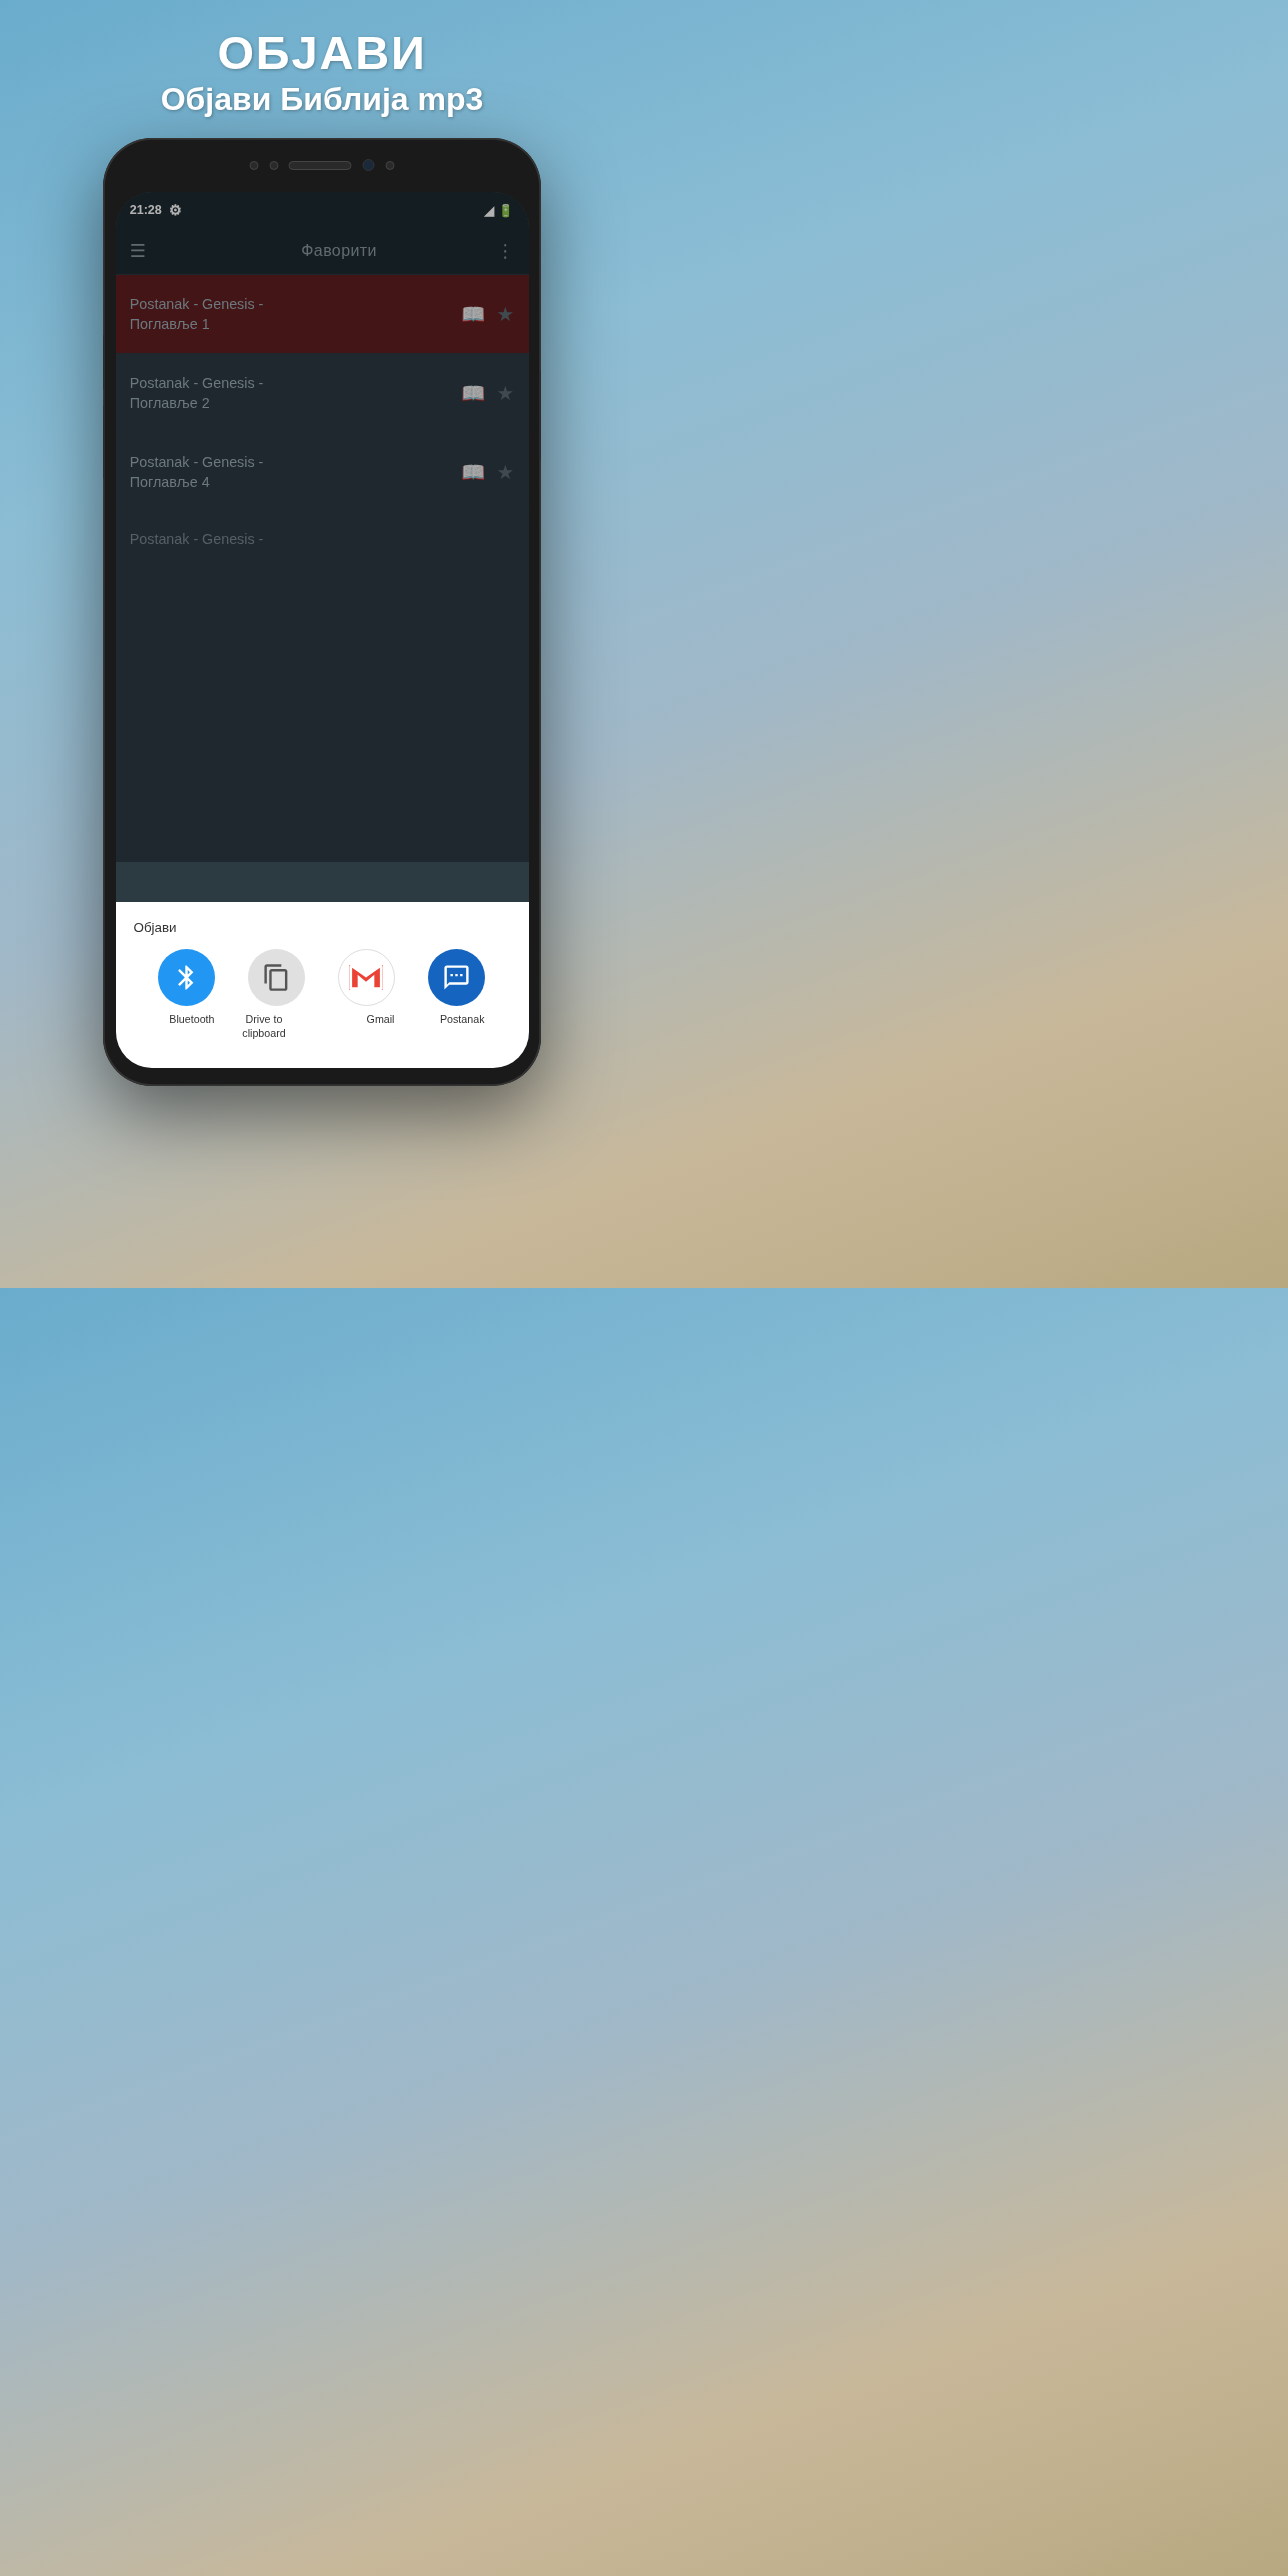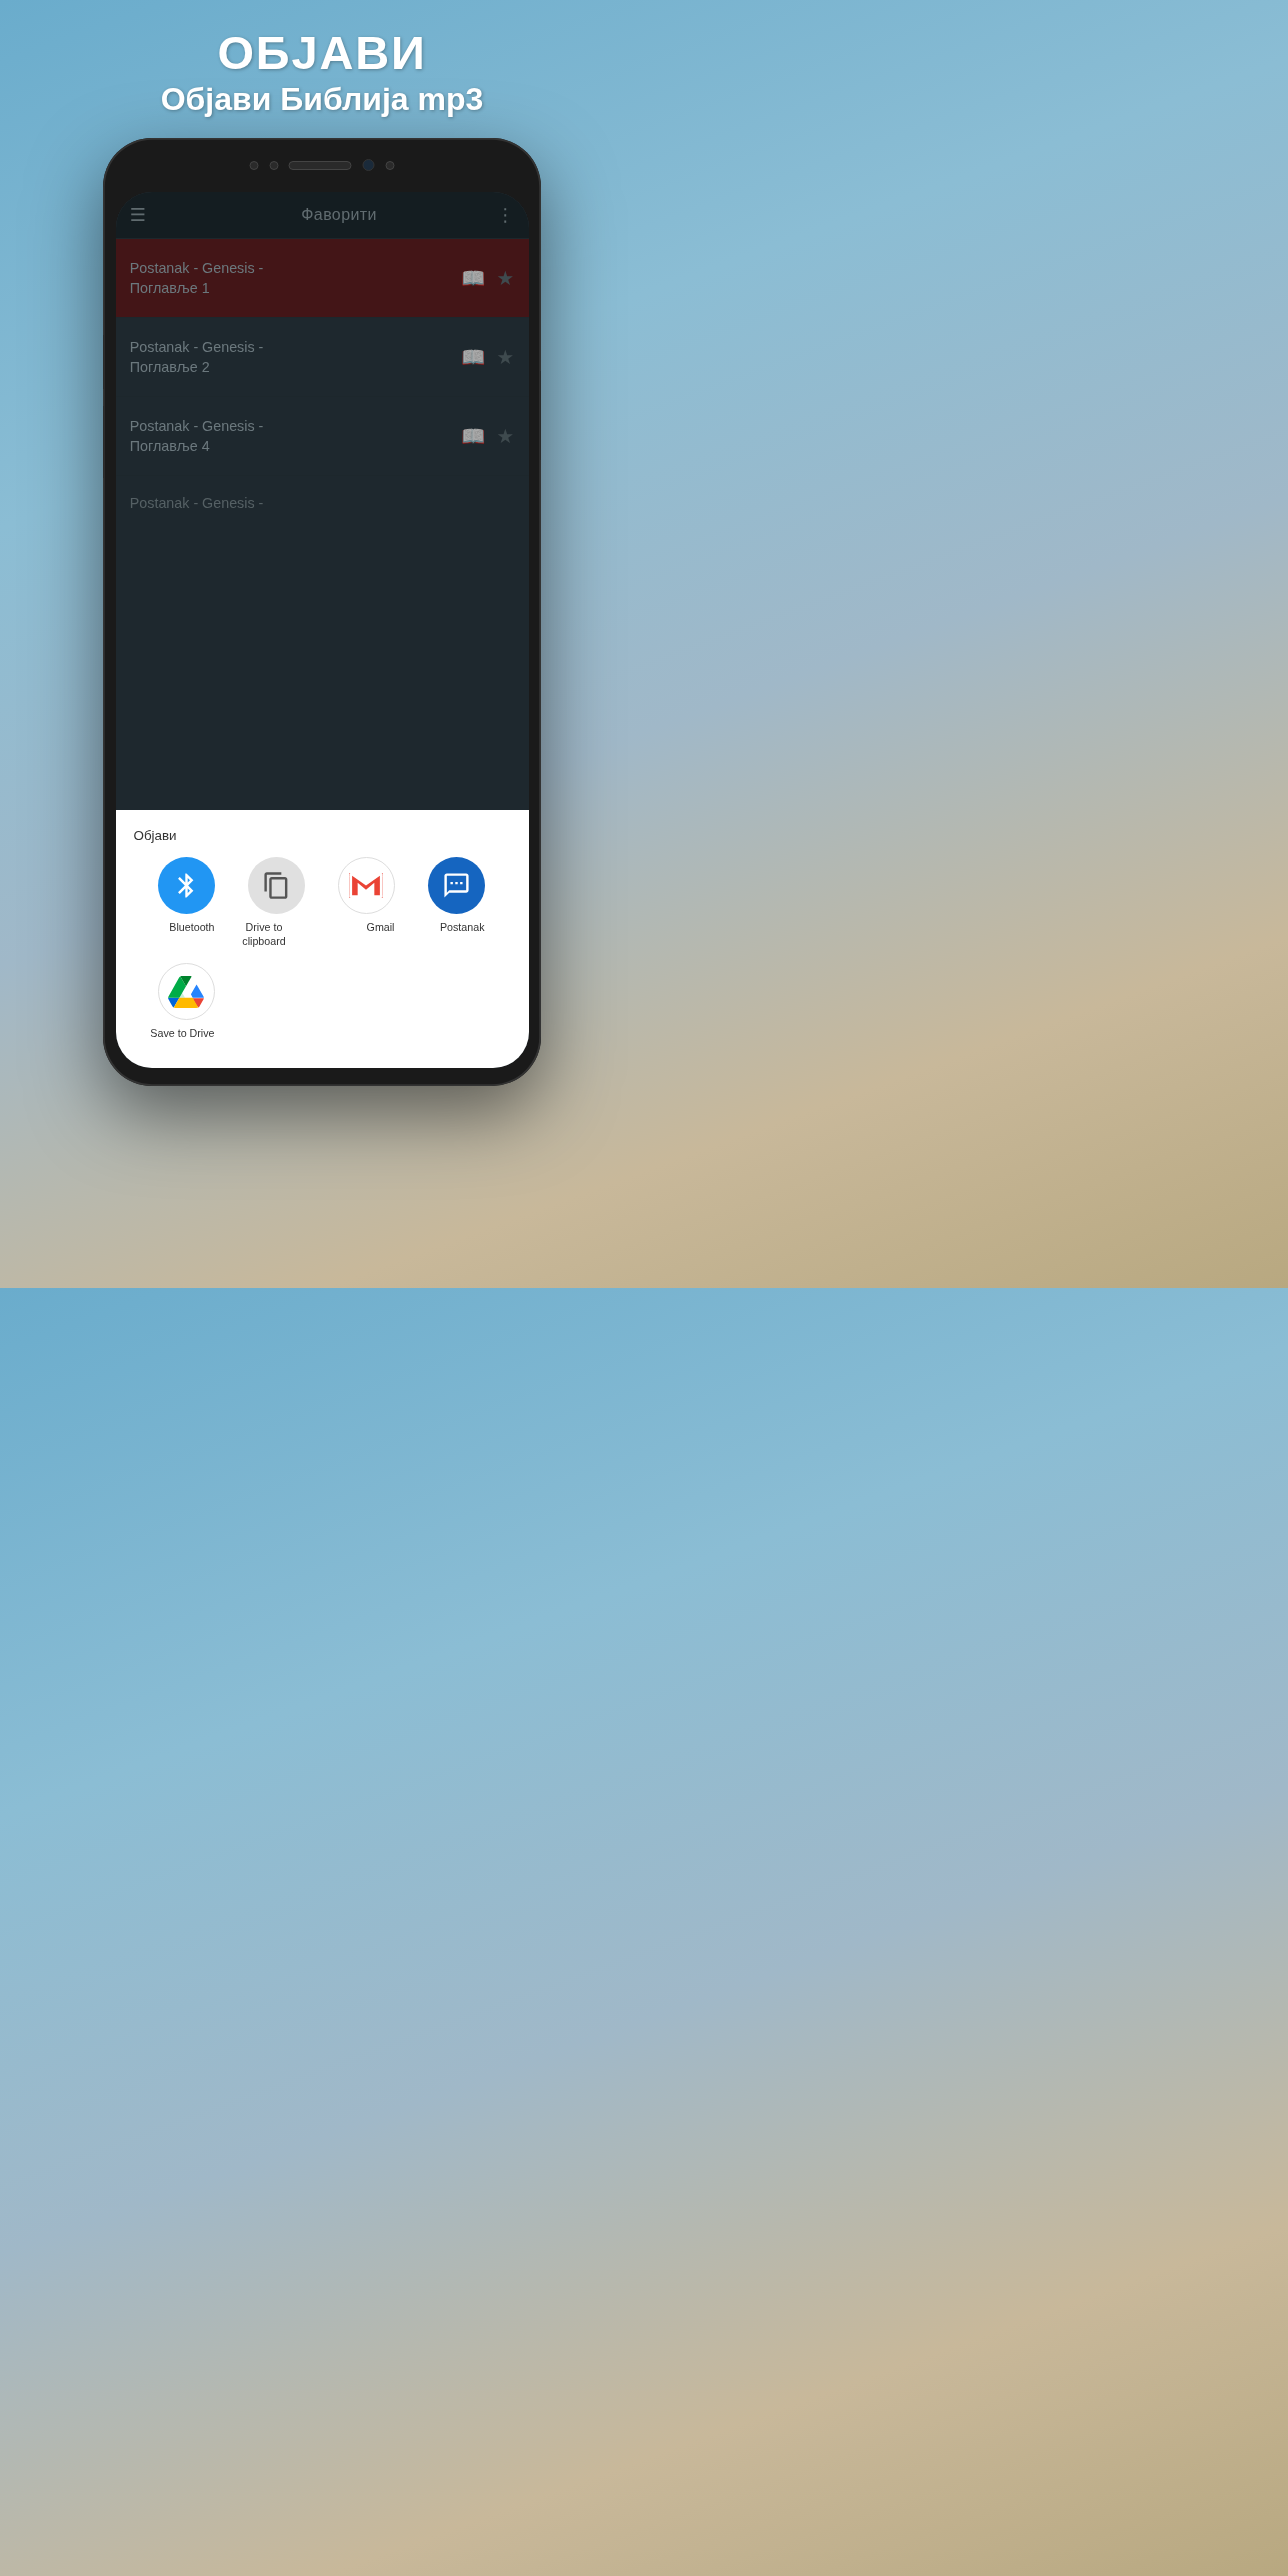--- a/index.html
+++ b/index.html
@@ -319,20 +319,30 @@
     <div class="phone-dot"></div>
     <div class="phone-dot"></div>
     <div class="phone-speaker"></div>
     <div class="phone-camera"></div>
     <div class="phone-dot"></div>
   </div>
 
   <div class="phone-screen">
     <div class="screen-content">
 
+      <div class="status-bar">
+        <div class="status-left">
+          <span>21:28</span>
+          <span class="gear-icon">⚙</span>
+        </div>
+        <div class="status-right">
+          <span class="signal-icon">◢</span>
+          <span class="signal-icon">🔋</span>
+        </div>
+      </div>
 
       <div class="app-bar">
         <span class="menu-icon">☰</span>
         <span class="app-bar-title">Фаворити</span>
         <span class="more-icon">⋮</span>
       </div>
 
       <div class="list-container">
         <div class="list-item selected">
           <span class="list-item-text">Postanak - Genesis -<br>Поглавље 1</span>
@@ -405,35 +415,18 @@
             <div class="share-icon-circle messages-circle">
               <svg width="29" height="29" viewBox="0 0 24 24" fill="white">
                 <path d="M20 2H4c-1.1 0-2 .9-2 2v18l4-4h14c1.1 0 2-.9 2-2V4c0-1.1-.9-2-2-2zm0 14H6l-2 2V4h16v12z"></path>
                 <path d="M7 9h2v2H7zm4 0h2v2h-2zm4 0h2v2h-2z" fill="white"></path>
               </svg>
             </div>
             <span class="share-item-label">Postanak</span>
           </div>
         </div>
 
-        <div class="share-icons-row second-row">
-
-          <div class="share-item">
-            <div class="share-icon-circle" style="background:white;border:0.9px solid #ddd;">
-              <svg width="36" height="32" viewBox="0 0 87.3 78">
-                <path d="M6.6 66.85l3.85 6.65c.8 1.4 1.95 2.5 3.3 3.3l13.75-23.8H0a7.3 7.3 0 0 0 .98 3.55z" fill="#0066DA"></path>
-                <path d="M43.65 25L29.9 1.2c-1.35.8-2.5 1.9-3.3 3.3L.98 49.75A7.3 7.3 0 0 0 0 53.3h27.5z" fill="#00AC47"></path>
-                <path d="M73.55 76.8c1.35-.8 2.5-1.9 3.3-3.3l1.6-2.75 7.65-13.25a7.3 7.3 0 0 0 .98-3.55H59.8l5.85 12.5z" fill="#EA4335"></path>
-                <path d="M43.65 25L57.4 1.2C56.05.4 54.5 0 52.85 0H34.45c-1.65 0-3.2.4-4.55 1.2z" fill="#00832D"></path>
-                <path d="M59.8 53.3h27.5a7.3 7.3 0 0 0-.98-3.55L72.65 26.5l-3.3-5.7-13.75 23.8z" fill="#2684FC"></path>
-                <path d="M27.5 53.3L13.75 53.3 13.75 53.3 27.5 29.5 41.25 53.3z" fill="#00AC47" opacity="0.2"></path>
-                <path d="M13.75 76.8c1.35.8 2.9 1.2 4.55 1.2h50.7c1.65 0 3.2-.4 4.55-1.2L59.8 53.3H27.5z" fill="#FFBA00"></path>
-              </svg>
-            </div>
-            <span class="share-item-label">Save to Drive</span>
-          </div>
-        </div>
       </div>
 
     </div>
   </div>
 </div>
 
 
 </body></html>

